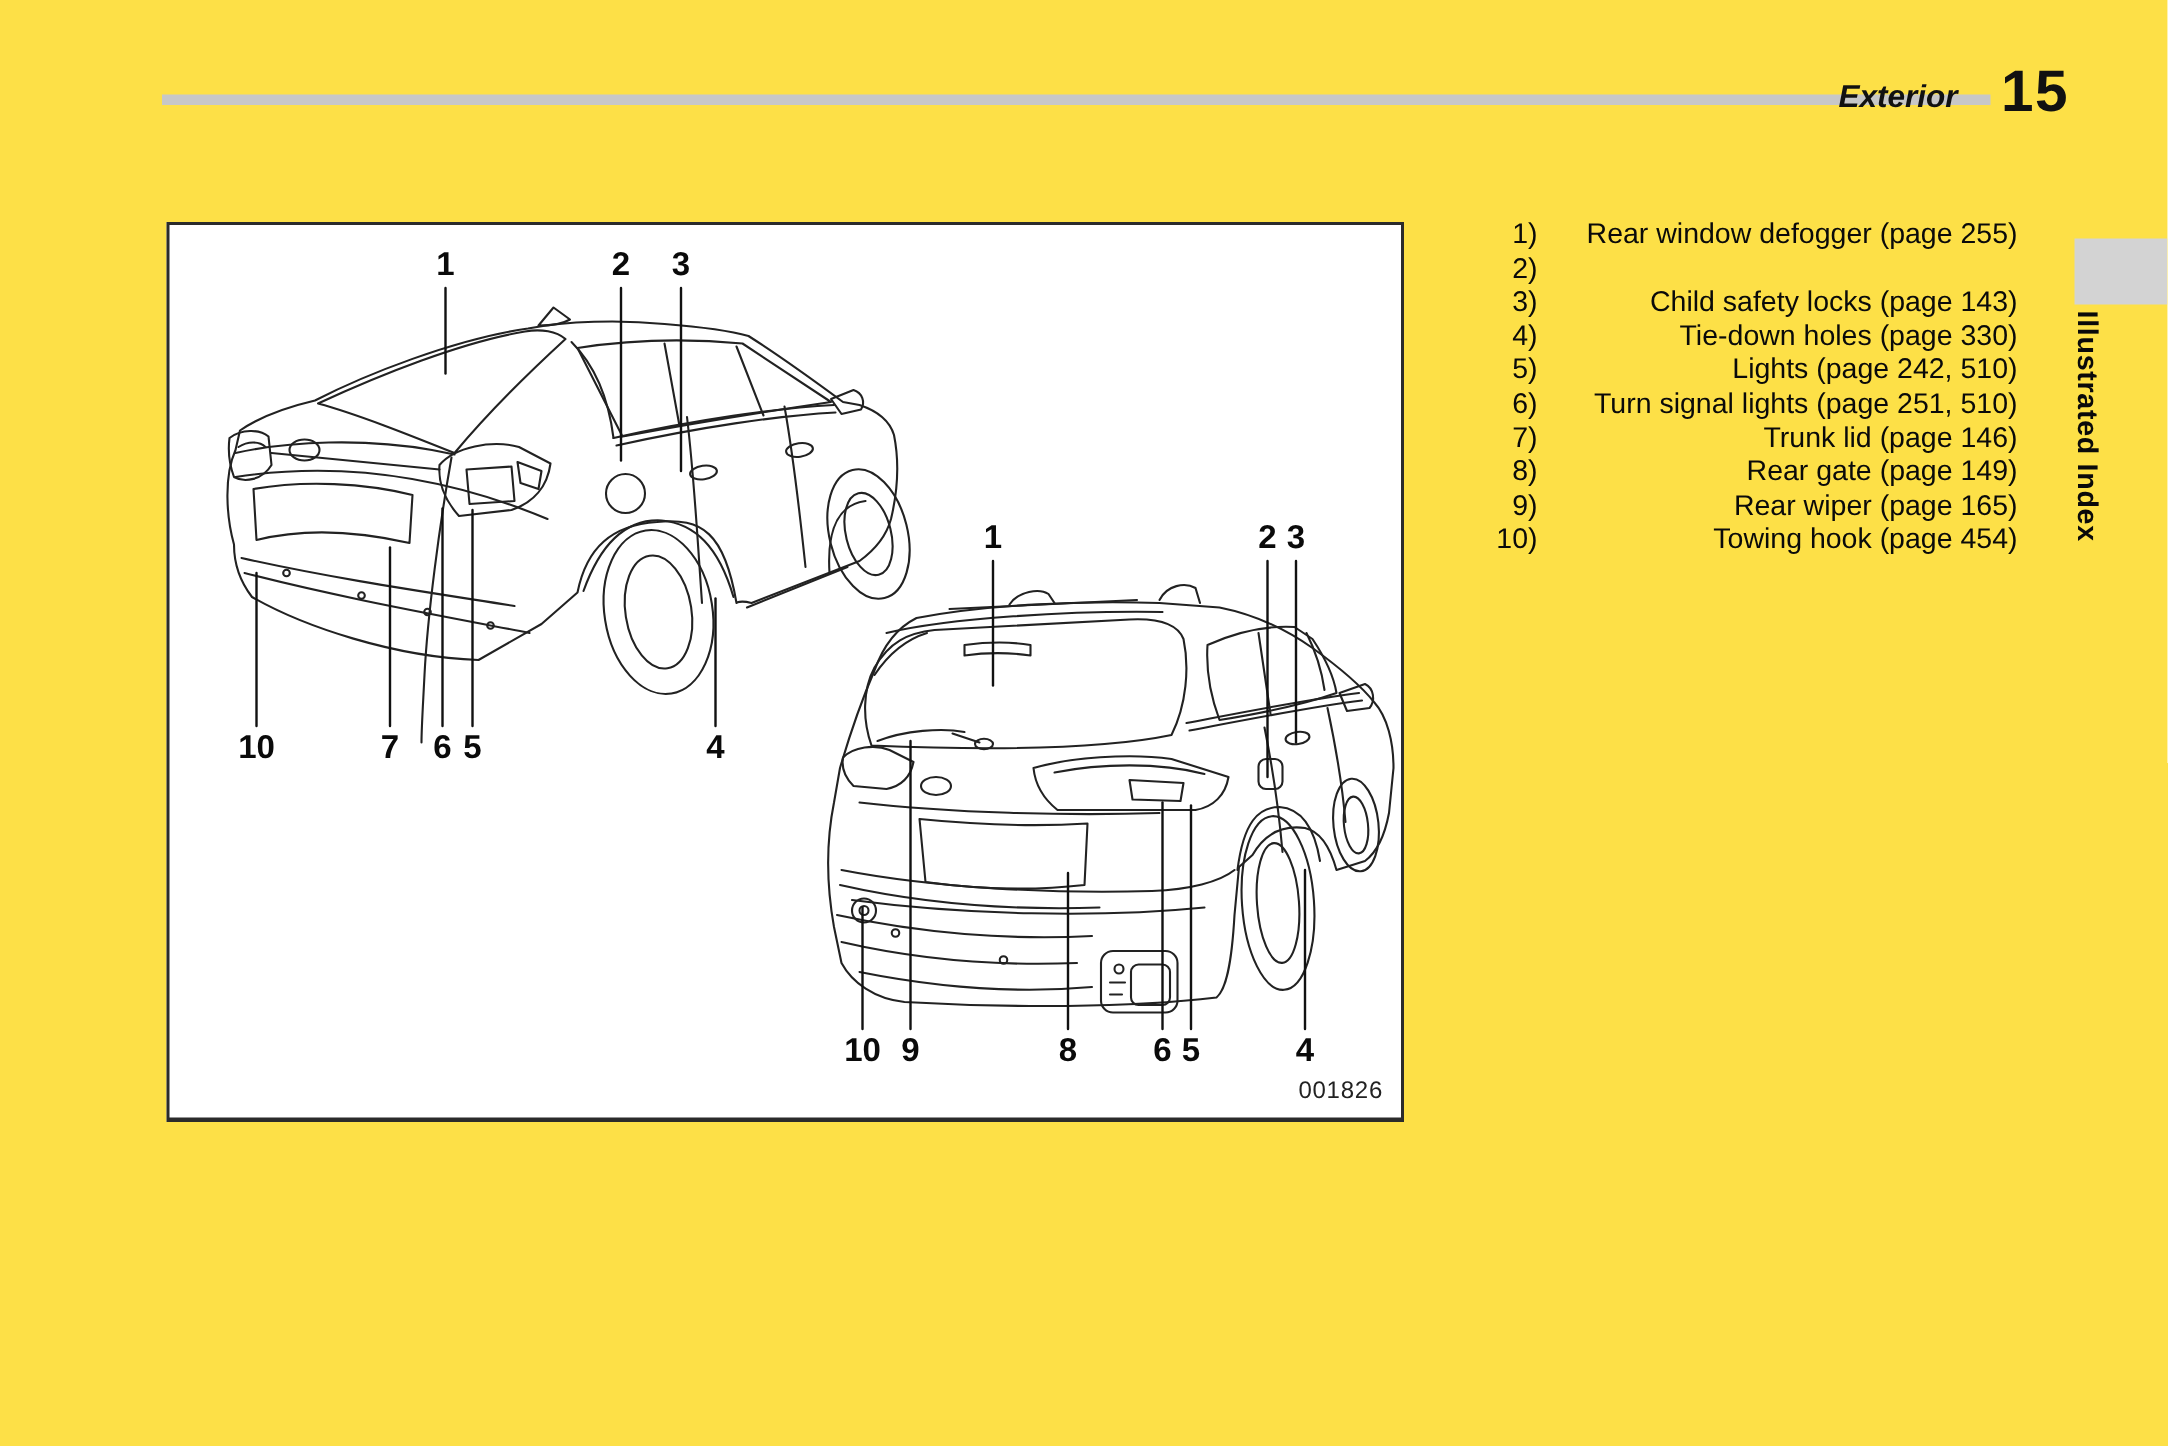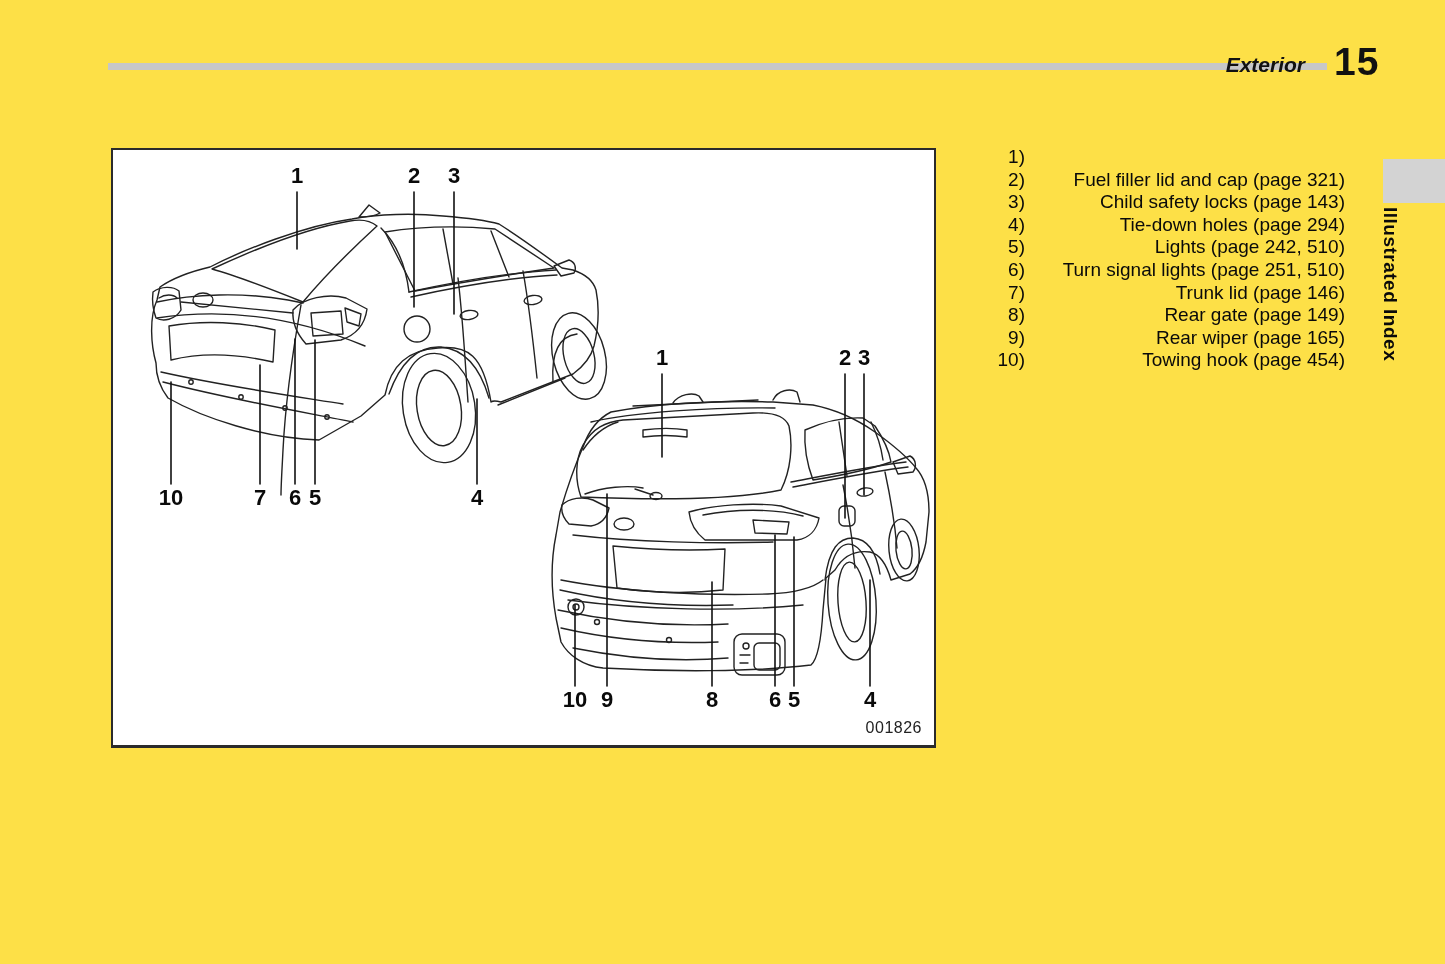--- a/index.html
+++ b/index.html
@@ -246,32 +246,32 @@
         <div class="callout" style="left: 662px; top: 539px;">6</div>
         <div class="callout" style="left: 681px; top: 539px;">5</div>
         <div class="callout" style="left: 757px; top: 539px;">4</div>
       </div>
     <div class="figure-code">001826</div>
   </div>
 
   <div class="parts-list" id="parts-list">
       <div class="parts-row">
         <span class="num">1)</span>
+        <span class="lbl">Rear window defogger (page 255)</span>
       </div>
       <div class="parts-row">
         <span class="num">2)</span>
-        <span class="lbl">Fuel filler lid and cap (page 321)</span>
       </div>
       <div class="parts-row">
         <span class="num">3)</span>
         <span class="lbl">Child safety locks (page 143)</span>
       </div>
       <div class="parts-row">
         <span class="num">4)</span>
-        <span class="lbl">Tie-down holes (page 294)</span>
+        <span class="lbl">Tie-down holes (page 330)</span>
       </div>
       <div class="parts-row">
         <span class="num">5)</span>
         <span class="lbl">Lights (page 242, 510)</span>
       </div>
       <div class="parts-row">
         <span class="num">6)</span>
         <span class="lbl">Turn signal lights (page 251, 510)</span>
       </div>
       <div class="parts-row">

